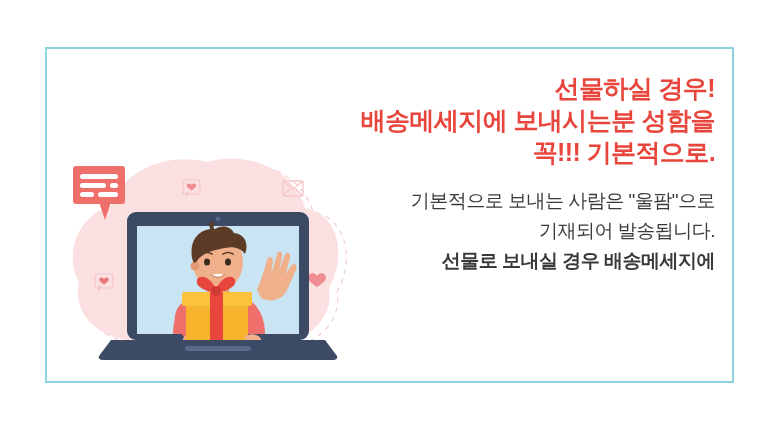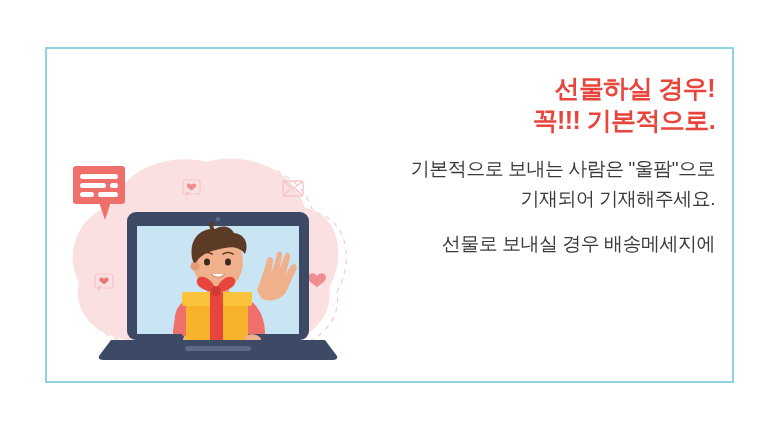--- a/index.html
+++ b/index.html
@@ -63,21 +63,21 @@
   }
   .headline-block { margin-bottom: 18px; }
 
   .body-line {
     color: #3a3a3a;
     font-size: 19px;
     line-height: 30px;
     letter-spacing: -0.5px;
     white-space: nowrap;
   }
-  .body-line.bold { font-weight: normal; margin-top: 15px; }
+  .body-line.bold { font-weight: bold; }
 </style>
 </head>
 <body>
 
 <div id="banner">
 
   <div id="frame"></div>
 
   <div id="illustration">
     <svg width="300" height="235" viewBox="0 0 300 235" xmlns="http://www.w3.org/2000/svg">
@@ -249,24 +249,25 @@
         <rect x="130" y="206" width="66" height="5" rx="2.5" fill="#5b6a88"></rect>
       </g>
 
     </svg>
   </div>
 
   <div id="text-col">
 
     <div class="headline-block">
       <div class="headline">선물하실 경우!</div>
+      <div class="headline">배송메세지에 보내시는분 성함을</div>
       <div class="headline">꼭!!! 기본적으로.</div>
     </div>
 
     <div>
       <div class="body-line">기본적으로 보내는 사람은 "울팜"으로</div>
-      <div class="body-line">기재되어 기재해주세요.</div>
+      <div class="body-line">기재되어 발송됩니다.</div>
       <div class="body-line bold">선물로 보내실 경우 배송메세지에</div>
     </div>
 
   </div>
 
 </div>
 
 </body></html>

